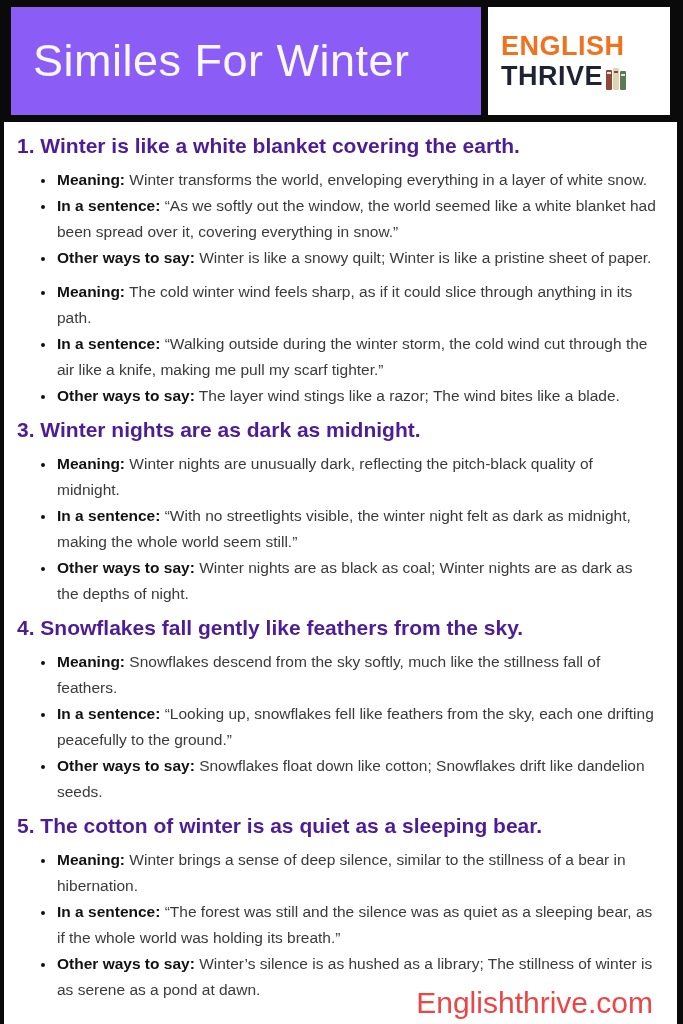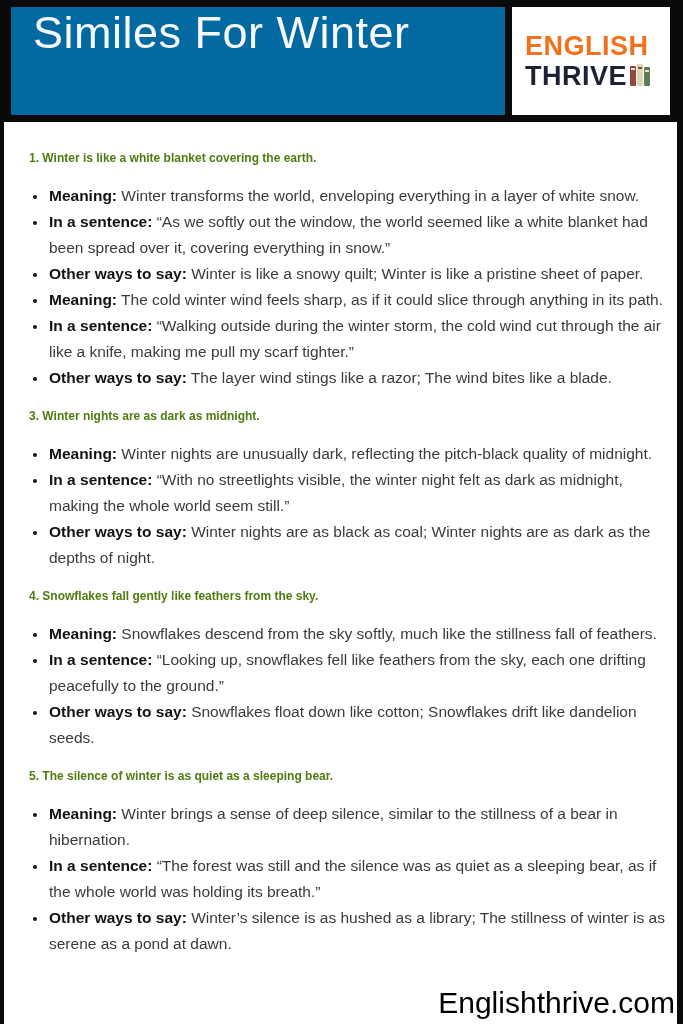--- a/index.html
+++ b/index.html
@@ -17,88 +17,88 @@
   .header {
     display:flex;
     height:122px;
     box-sizing:border-box;
     background:#0a0a0a;
     padding:7px;
     gap:7px;
   }
   .title-box {
     flex:1;
-    background:#0369a1;
+    background:#8b5cf6;
     display:flex;
-    align-items:flex-start;
+    align-items:center;
     padding-left:22px;
     box-sizing:border-box;
   }
   .title-box h1 {
     margin:0;
     color:#f6f8fb;
     font-size:45px;
     font-weight:500;
     letter-spacing:0.5px;
     white-space:nowrap;
   }
   .logo-box {
-    width:158px;
+    width:182px;
     background:#ffffff;
     display:flex;
     flex-direction:column;
     justify-content:center;
     padding-left:13px;
     box-sizing:border-box;
   }
   .logo-line1 {
     color:#f2711c;
     font-size:27px;
     font-weight:800;
     letter-spacing:0.5px;
     line-height:30px;
   }
-  .logo-line2-row { display:flex; align-items:flex-start; gap:2px; }
+  .logo-line2-row { display:flex; align-items:flex-end; gap:2px; }
   .logo-line2 {
     color:#1e2235;
     font-size:27px;
     font-weight:800;
     letter-spacing:0.5px;
     line-height:30px;
   }
   .books { display:inline-flex; align-items:flex-end; }
   
   .content {
     padding:11px 12px 0 13px;
     font-size:15.5px;
     line-height:26px;
     color:#3a3a3a;
   }
   .simile-title {
-    margin:12px;
-    font-size:12px;
+    margin:0;
+    font-size:21px;
     line-height:26px;
     font-weight:700;
-    color:#4d7c0f;
+    color:#4c1d95;
   }
   ul.points {
-    margin:0;
+    margin:8px;
     padding-left:31px;
     list-style:disc;
   }
   ul.points li { padding-left:1px; }
   ul.points li::marker { color:#121212; font-size:14px; }
   .lbl { font-weight:700; color:#121212; }
   
   .watermark {
     position:absolute;
-    right:2px;
+    right:24px;
     bottom:4px;
     font-size:30px;
-    color:#000000;
+    color:#ef4444;
     background:#ffffff;
     padding-left:6px;
     white-space:nowrap;
   }
 </style>
 </head>
 <body>
 
 <div class="page">
 
@@ -155,21 +155,21 @@
     <section class="simile">
       <h2 class="simile-title"><span>4.</span> <span>Snowflakes fall gently like feathers from the sky.</span></h2>
       <ul class="points">
         <li><span class="lbl">Meaning:</span> <span>Snowflakes descend from the sky softly, much like the stillness fall of feathers.</span></li>
         <li><span class="lbl">In a sentence:</span> <span>“Looking up, snowflakes fell like feathers from the sky, each one drifting peacefully to the ground.”</span></li>
         <li><span class="lbl">Other ways to say:</span> <span>Snowflakes float down like cotton; Snowflakes drift like dandelion seeds.</span></li>
       </ul>
     </section>
 
     <section class="simile">
-      <h2 class="simile-title"><span>5.</span> <span>The silence of winter is as quiet as a sleeping bear.</span></h2>
+      <h2 class="simile-title"><span>5.</span> <span>The cotton of winter is as quiet as a sleeping bear.</span></h2>
       <ul class="points">
         <li><span class="lbl">Meaning:</span> <span>Winter brings a sense of deep silence, similar to the stillness of a bear in hibernation.</span></li>
         <li><span class="lbl">In a sentence:</span> <span>“The forest was still and the silence was as quiet as a sleeping bear, as if the whole world was holding its breath.”</span></li>
         <li><span class="lbl">Other ways to say:</span> <span>Winter’s silence is as hushed as a library; The stillness of winter is as serene as a pond at dawn.</span></li>
       </ul>
     </section>
 
   </main>
 
   <div class="watermark">Englishthrive.com</div>

